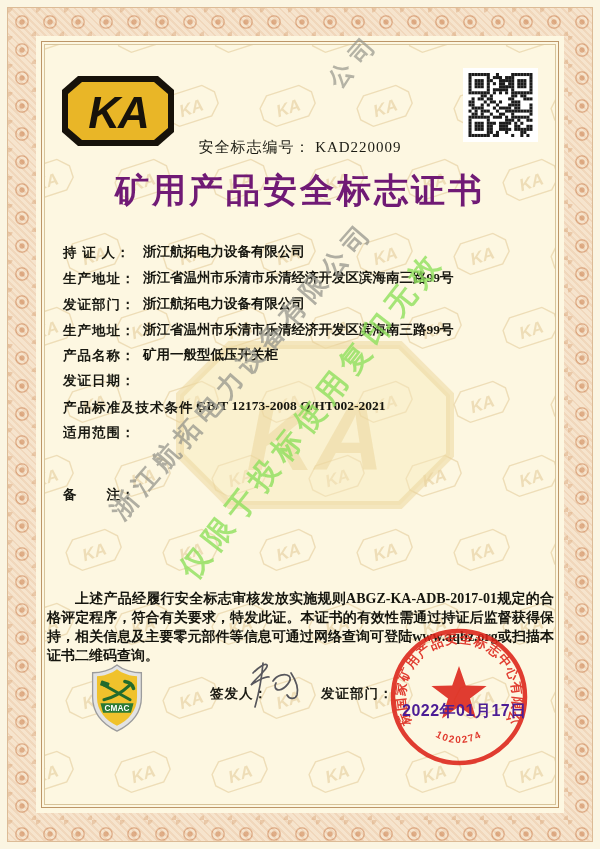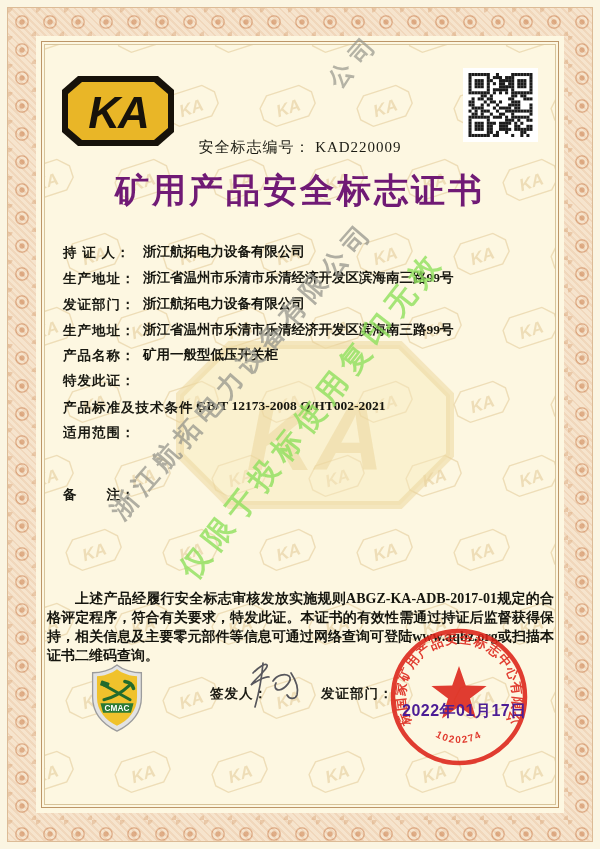--- a/index.html
+++ b/index.html
@@ -637,21 +637,21 @@
   </div>
   <div class="frow r3">
     <span class="flabel">生产地址：</span>
     <span class="fvalue">浙江省温州市乐清市乐清经济开发区滨海南三路99号</span>
   </div>
   <div class="frow r4">
     <span class="flabel">产品名称：</span>
     <span class="fvalue">矿用一般型低压开关柜</span>
   </div>
   <div class="frow r5">
-    <span class="flabel">特发此证：</span>
+    <span class="flabel">发证日期：</span>
   </div>
   <div class="frow r6">
     <span class="flabel">产品标准及技术条件：</span>
     <span class="fvalue std">GB/T 12173-2008 Q/HT002-2021</span>
   </div>
   <div class="frow r7">
     <span class="flabel">适用范围：</span>
   </div>
 
 

